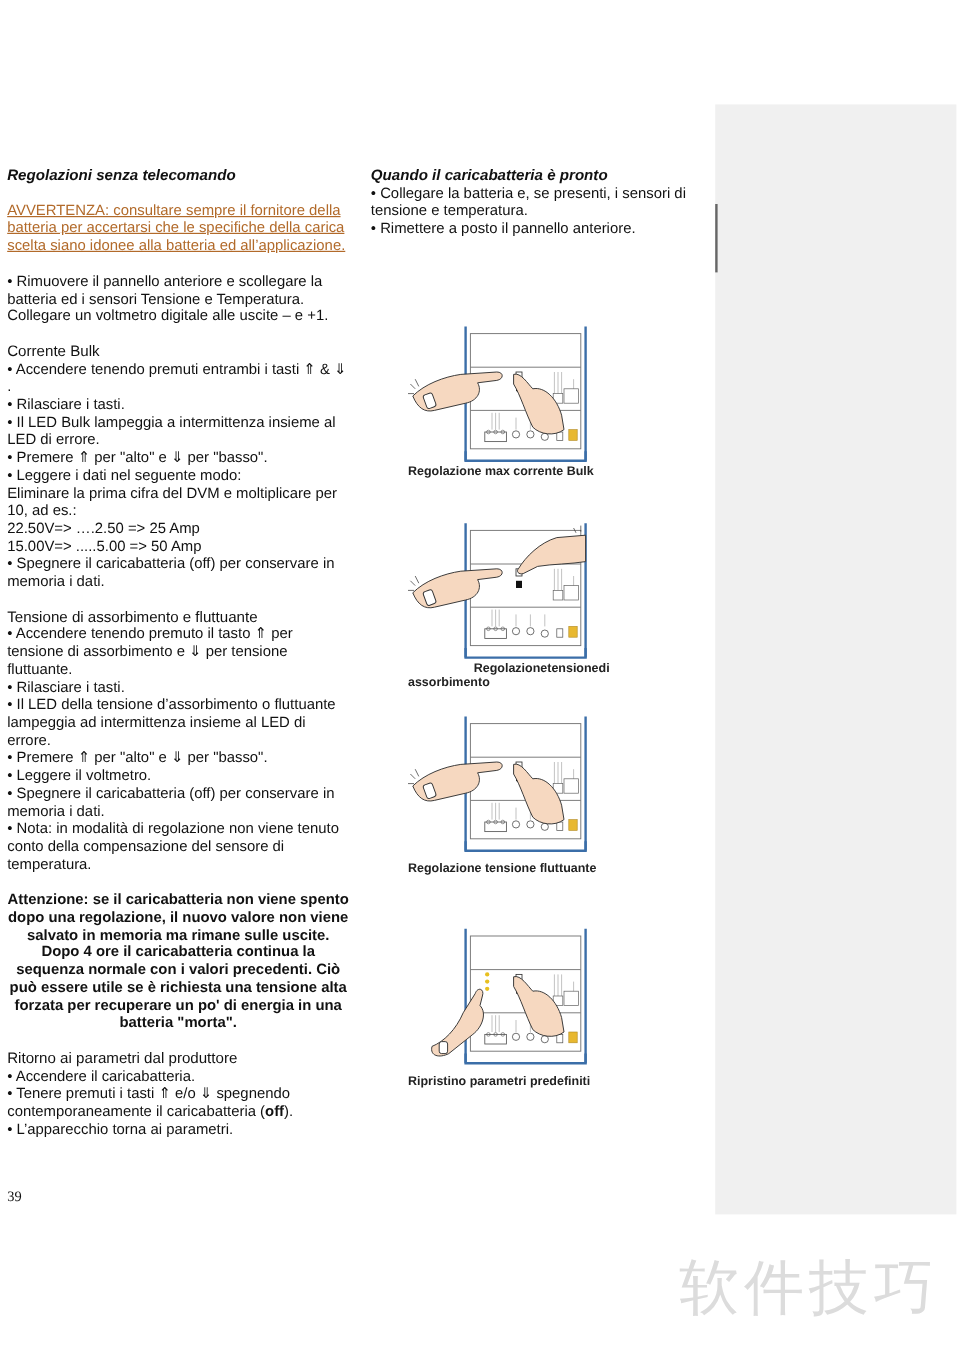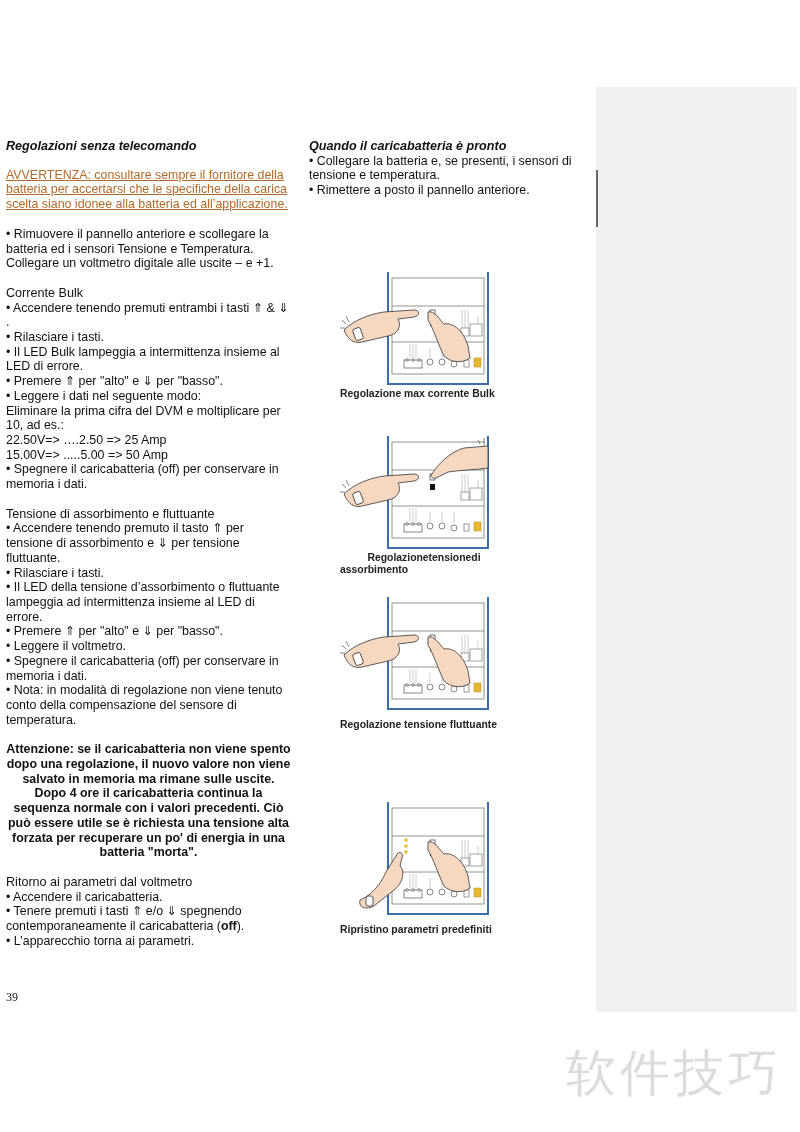--- a/index.html
+++ b/index.html
@@ -32,21 +32,21 @@
     .gap { height: 15px; }
     .h-bold { font-weight: normal; margin: 0; font-size: 12.6px; }
     .bold-para { font-weight: bold; text-align: center; }
     .page-num {
       position: absolute; left: 6px; top: 990px;
       font-family: "Liberation Serif", serif; font-size: 12px;
     }
     .figure { position: absolute; left: 340px; width: 160px; }
     .figure svg { display: block; }
     .caption { font-size: 10.4px; line-height: 12px; color: #222; margin-top: 0; font-weight: bold; }
-    .caption.justify { display: flex; justify-content: center; width: 168px; }
+    .caption.justify { display: flex; justify-content: flex-end; width: 168px; }
     .watermark {
       position: absolute; left: 566px; top: 1040px;
       font-family: "DejaVu Sans", sans-serif; font-size: 50px; color: #dcdcdc;
       letter-spacing: 4px;
     }
   </style>
 </head>
 <body>
 
 <div class="sidebar"></div>
@@ -77,21 +77,21 @@
   <p>• Il LED della tensione d’assorbimento o fluttuante lampeggia ad intermittenza insieme al LED di errore.</p>
   <p>• Premere ⇑ per "alto" e ⇓ per "basso".</p>
   <p>• Leggere il voltmetro.</p>
   <p>• Spegnere il caricabatteria (off) per conservare in memoria i dati.</p>
   <p>• Nota: in modalità di regolazione non viene tenuto conto della compensazione del sensore di temperatura.</p>
   <div class="gap"></div>
 
   <p class="bold-para">Attenzione: se il caricabatteria non viene spento dopo una regolazione, il nuovo valore non viene salvato in memoria ma rimane sulle uscite. Dopo 4 ore il caricabatteria continua la sequenza normale con i valori precedenti. Ciò può essere utile se è richiesta una tensione alta forzata per recuperare un po' di energia in una batteria "morta".</p>
   <div class="gap"></div>
 
-  <p class="h-bold">Ritorno ai parametri dal voltmetro</p>
+  <p class="h-bold">Ritorno ai parametri dal produttore</p>
   <p>• Accendere il caricabatteria.</p>
   <p><span>• Tenere premuti i tasti ⇑ e/o ⇓ spegnendo contemporaneamente il caricabatteria (</span><b>off</b><span>).</span></p>
   <p>• L’apparecchio torna ai parametri.</p>
 </div>
 
 <div class="col-right">
   <p class="h-italic tight">Quando il caricabatteria è pronto</p>
   <p>• Collegare la batteria e, se presenti, i sensori di tensione e temperatura.</p>
   <p>• Rimettere a posto il pannello anteriore.</p>
 </div>
@@ -182,21 +182,21 @@
 
 <div class="figure" style="top:595px">
   <svg width="160" height="118" viewBox="0 0 160 118">
     <use href="#panel"></use>
       <use href="#hand-left"></use>
       <use href="#hand-right-down"></use>
   </svg>
   <div class="caption" style="margin-top:6px">Regolazione tensione fluttuante</div>
 </div>
 
-<div class="figure" style="top:800px">
+<div class="figure" style="top:772px">
   <svg width="160" height="118" viewBox="0 0 160 118">
     <use href="#panel"></use>
     <g fill="#e8c020">
         <circle cx="66" cy="40" r="1.8"></circle>
         <circle cx="66" cy="46" r="1.8"></circle>
         <circle cx="66" cy="52" r="1.8"></circle>
       </g>
     <use href="#hand-low-left"></use>
       <use href="#hand-right-down"></use>
   </svg>

